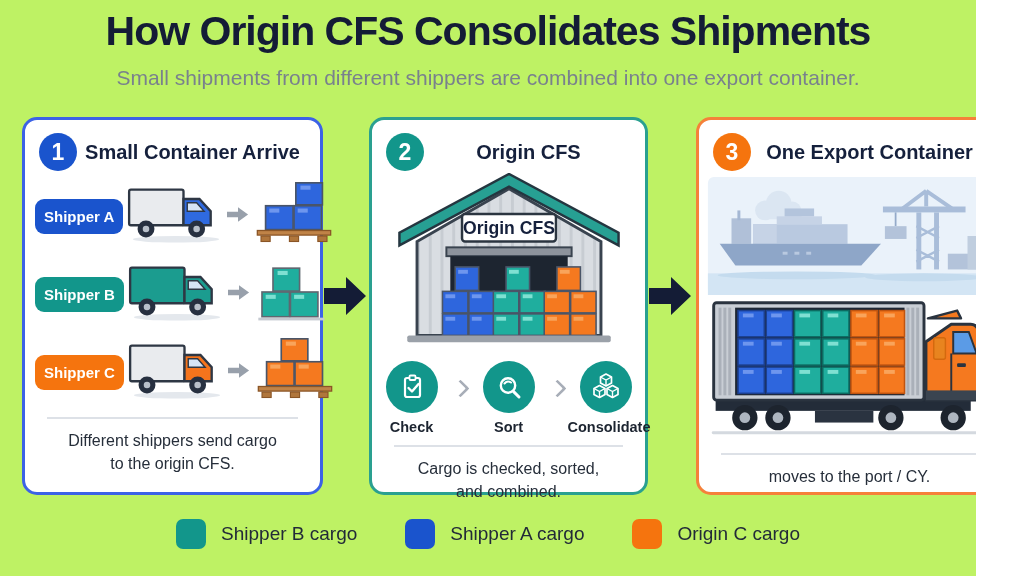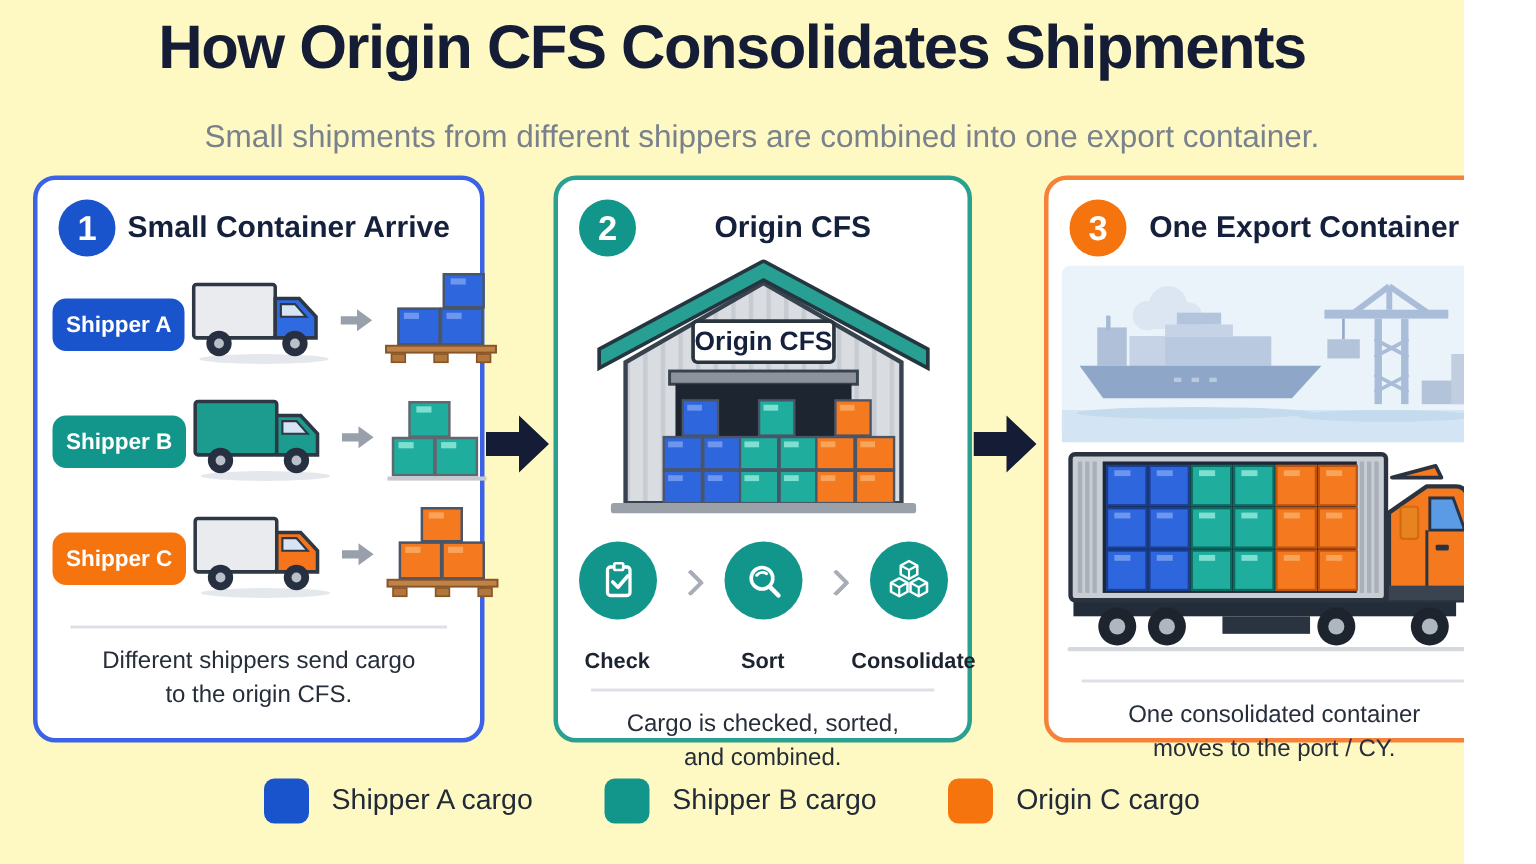--- a/index.html
+++ b/index.html
@@ -1,21 +1,21 @@
 <!DOCTYPE html>
 <html><head>
 <meta charset="utf-8">
 <style>
   html,body{margin:0;padding:0;background:#ffffff;}
-  .stage{position:relative;width:976px;height:576px;background:#fef9c3;overflow:hidden;
+  .stage{position:relative;width:976px;height:576px;background:#bef264;overflow:hidden;
          font-family:"Liberation Sans","DejaVu Sans",sans-serif;}
   .title{position:absolute;top:8px;left:0;width:100%;text-align:center;
          font-size:41px;font-weight:800;letter-spacing:-1px;color:#141c36;}
-  .subtitle{position:absolute;top:80px;left:0;width:100%;text-align:center;
-         font-size:21px;font-weight:500;color:#79818d;padding-left:20px;}
+  .subtitle{position:absolute;top:66px;left:0;width:100%;text-align:center;
+         font-size:21px;font-weight:500;color:#79818d;}
   .panel{position:absolute;top:117px;height:378px;background:#fff;border-radius:15px;box-sizing:border-box;}
   .p1{left:22px;width:301px;border:3px solid #3c62e6;}
   .p2{left:369px;width:279px;border:3px solid #2aa090;}
   .p3{left:696px;width:307px;border:3px solid #f5813a;}
   .panel-head{display:flex;align-items:center;margin:13px 12px 0 14px;}
   .num{width:38px;height:38px;border-radius:50%;color:#fff;font-size:23px;font-weight:800;
        display:flex;align-items:center;justify-content:center;flex:none;}
   .num1{background:#1a54cd;} .num2{background:#12968b;} .num3{background:#f5740e;}
   .p-title{flex:1;text-align:center;font-size:20px;font-weight:800;color:#15203c;}
   .rows{margin-top:12px;}
@@ -26,21 +26,21 @@
   .mini-arrow{margin:0 2px;flex:none;}
   .boxes-wrap{flex:none;margin-left:2px;}
   .divider{height:2px;background:#dde1e7;margin:10px 22px 0 22px;}
   .caption{margin-top:10px;text-align:center;font-size:16px;font-weight:500;
            color:#262e3a;line-height:1.45;}
   .warehouse-wrap{display:flex;justify-content:center;margin-top:2px;}
   .steps{display:flex;align-items:flex-start;justify-content:center;gap:4px;margin-top:8px;}
   .step{width:76px;text-align:center;}
   .step-circle{width:52px;height:52px;border-radius:50%;background:#12968b;margin:0 auto;
                display:flex;align-items:center;justify-content:center;}
-  .step-label{margin-top:20px;font-size:14.5px;font-weight:600;color:#1c2430;}
+  .step-label{margin-top:6px;font-size:14.5px;font-weight:600;color:#1c2430;}
   .chev{width:10px;height:10px;border-right:3.5px solid #a8aeb8;border-top:3.5px solid #a8aeb8;
         transform:rotate(45deg);border-radius:2px;margin-top:21px;flex:none;}
   .flow-arrow{position:absolute;top:275px;}
   .fa1{left:324px;} .fa2{left:649px;}
   .scene-wrap{display:flex;justify-content:center;margin-top:6px;}
   .truck3-wrap{display:flex;justify-content:center;margin-top:0px;}
   .legend{position:absolute;top:519px;left:0;width:100%;display:flex;justify-content:center;gap:48px;}
   .legend-item{display:flex;align-items:center;gap:15px;}
   .swatch{width:30px;height:30px;border-radius:7px;flex:none;}
   .legend-label{font-size:19px;font-weight:500;color:#222a38;}
@@ -419,33 +419,32 @@
           <circle cx="190" cy="126" r="13" fill="#1d242e"></circle>
             <circle cx="190" cy="126" r="5.5" fill="#aeb6c0"></circle>
           <circle cx="254" cy="126" r="13" fill="#1d242e"></circle>
             <circle cx="254" cy="126" r="5.5" fill="#aeb6c0"></circle>
         </g>
       </svg>
     </div>
 
     <div class="divider"></div>
     <div class="caption">
-      <div>One consolidated container</div>
       <div>moves to the port / CY.</div>
     </div>
   </div>
 
   <div class="legend">
+    <div class="legend-item">
+      <span class="swatch" style="background:#12968b"></span>
+      <span class="legend-label">Shipper B cargo</span>
+    </div>
     <div class="legend-item">
       <span class="swatch" style="background:#1a54cd"></span>
       <span class="legend-label">Shipper A cargo</span>
     </div>
     <div class="legend-item">
-      <span class="swatch" style="background:#12968b"></span>
-      <span class="legend-label">Shipper B cargo</span>
-    </div>
-    <div class="legend-item">
       <span class="swatch" style="background:#f5740e"></span>
       <span class="legend-label">Origin C cargo</span>
     </div>
   </div>
 
 </div>
 
 </body></html>

